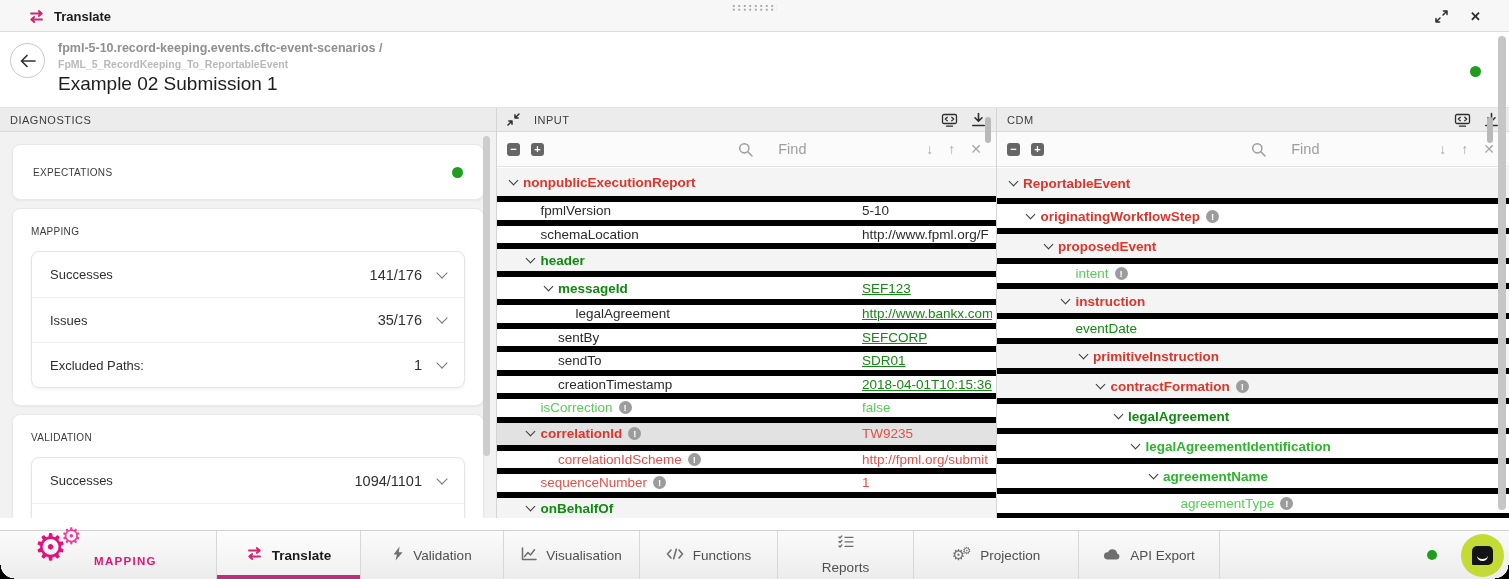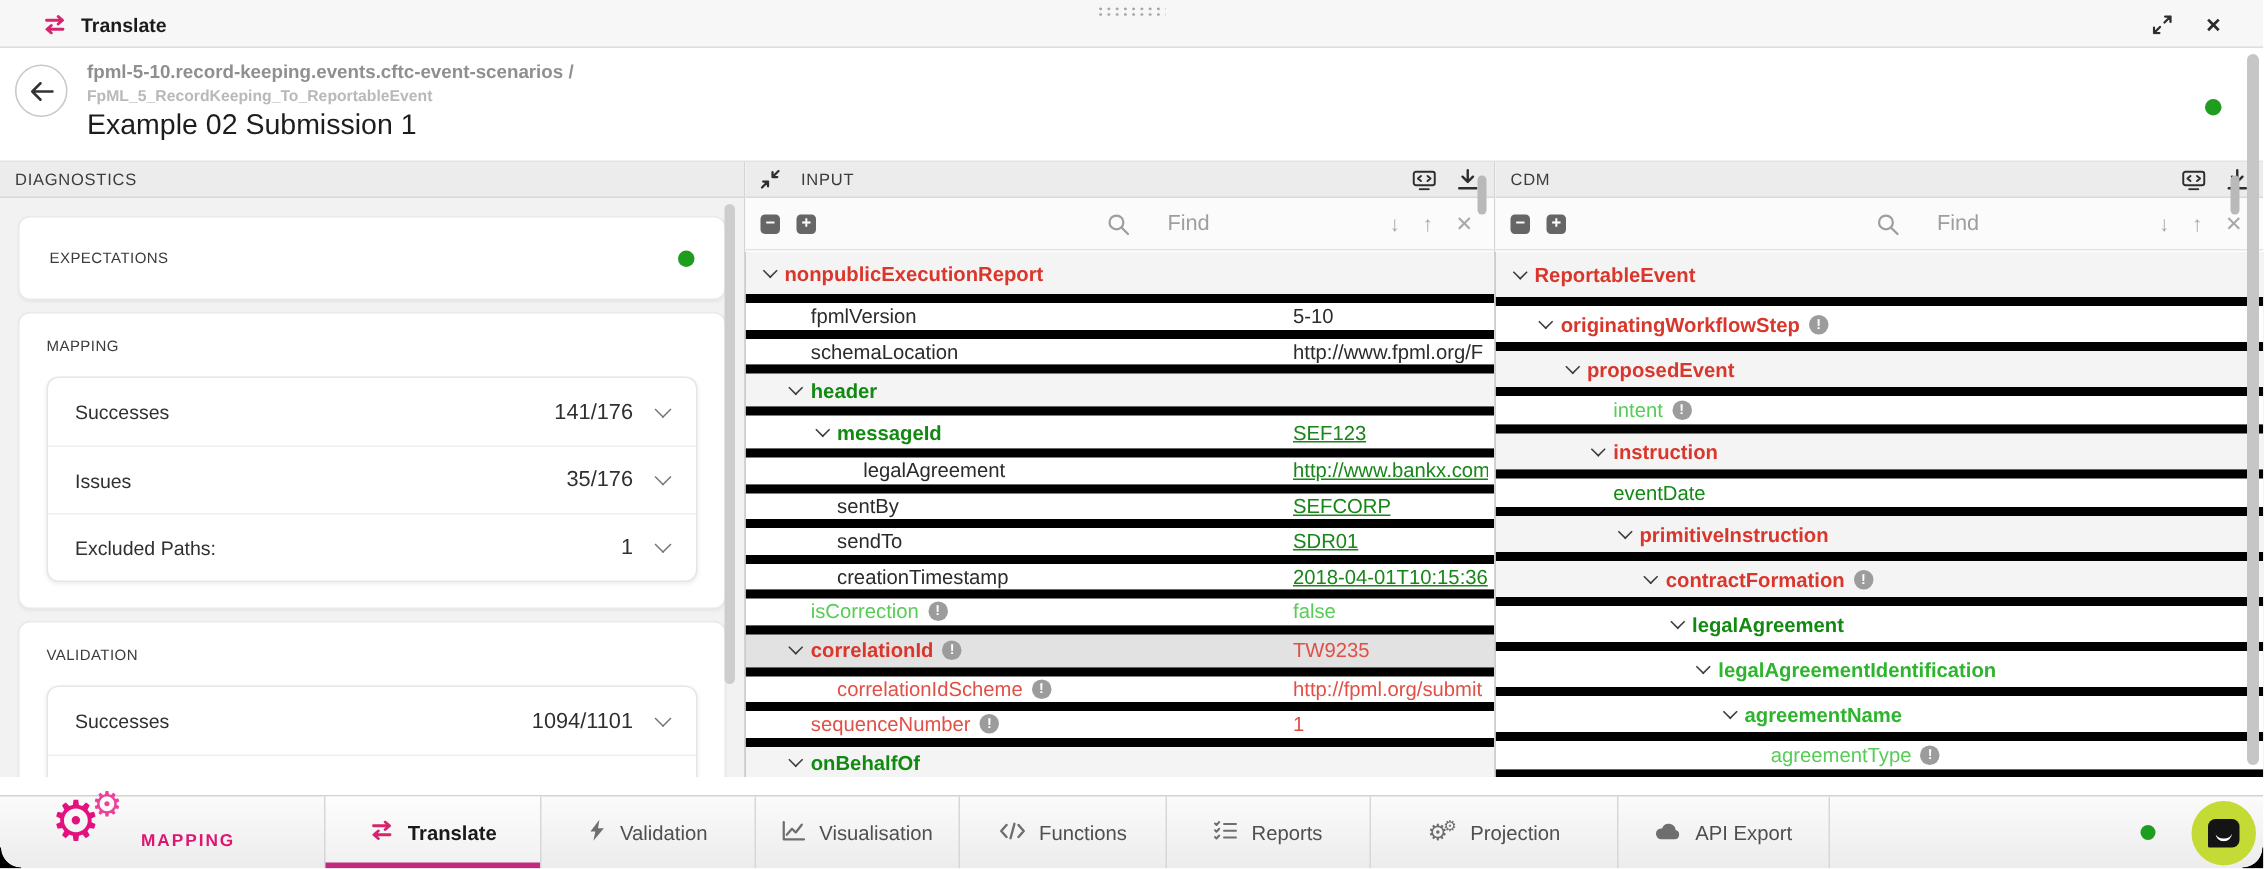--- a/index.html
+++ b/index.html
@@ -478,21 +478,21 @@
               <path d="M3.5 9.5 7 5.5l2.5 2.5 4-5.2"></path>
             </svg></span>
           <span>Visualisation</span>
         </div>
         <div class="tab" style="width: 138px;">
           <span><svg width="18" height="12" viewBox="0 0 18 12" stroke-linecap="round" stroke-linejoin="round" fill="none" stroke="#6e6e6e" stroke-width="1.6">
               <path d="M5 2 1.5 6 5 10M13 2l3.5 4L13 10M10.3 1.2 7.7 10.8"></path>
             </svg></span>
           <span>Functions</span>
         </div>
-        <div class="tab" style="width: 136px;">
+        <div class="tab" style="width: 136px; flex-direction: column;">
           <span><svg width="16" height="13" viewBox="0 0 16 13" stroke-linecap="round" stroke-linejoin="round" fill="none" stroke="#6e6e6e" stroke-width="1.3">
               <path d="m1 2 1 1L3.8 1M1 6.5l1 1 1.8-2M1 11l1 1 1.8-2"></path>
               <path d="M7 2.3h8M7 6.8h8M7 11.3h8"></path>
             </svg></span>
           <span>Reports</span>
         </div>
         <div class="tab" style="width: 165px;">
           <span><span class="gear-glyphs" style="display:inline-flex;align-items:center;">
               <span style="font-size:15px;color:#6e6e6e;">⚙</span>
               <span style="font-size:10px;color:#6e6e6e;margin-left:-3px;margin-top:-7px;">⚙</span>

